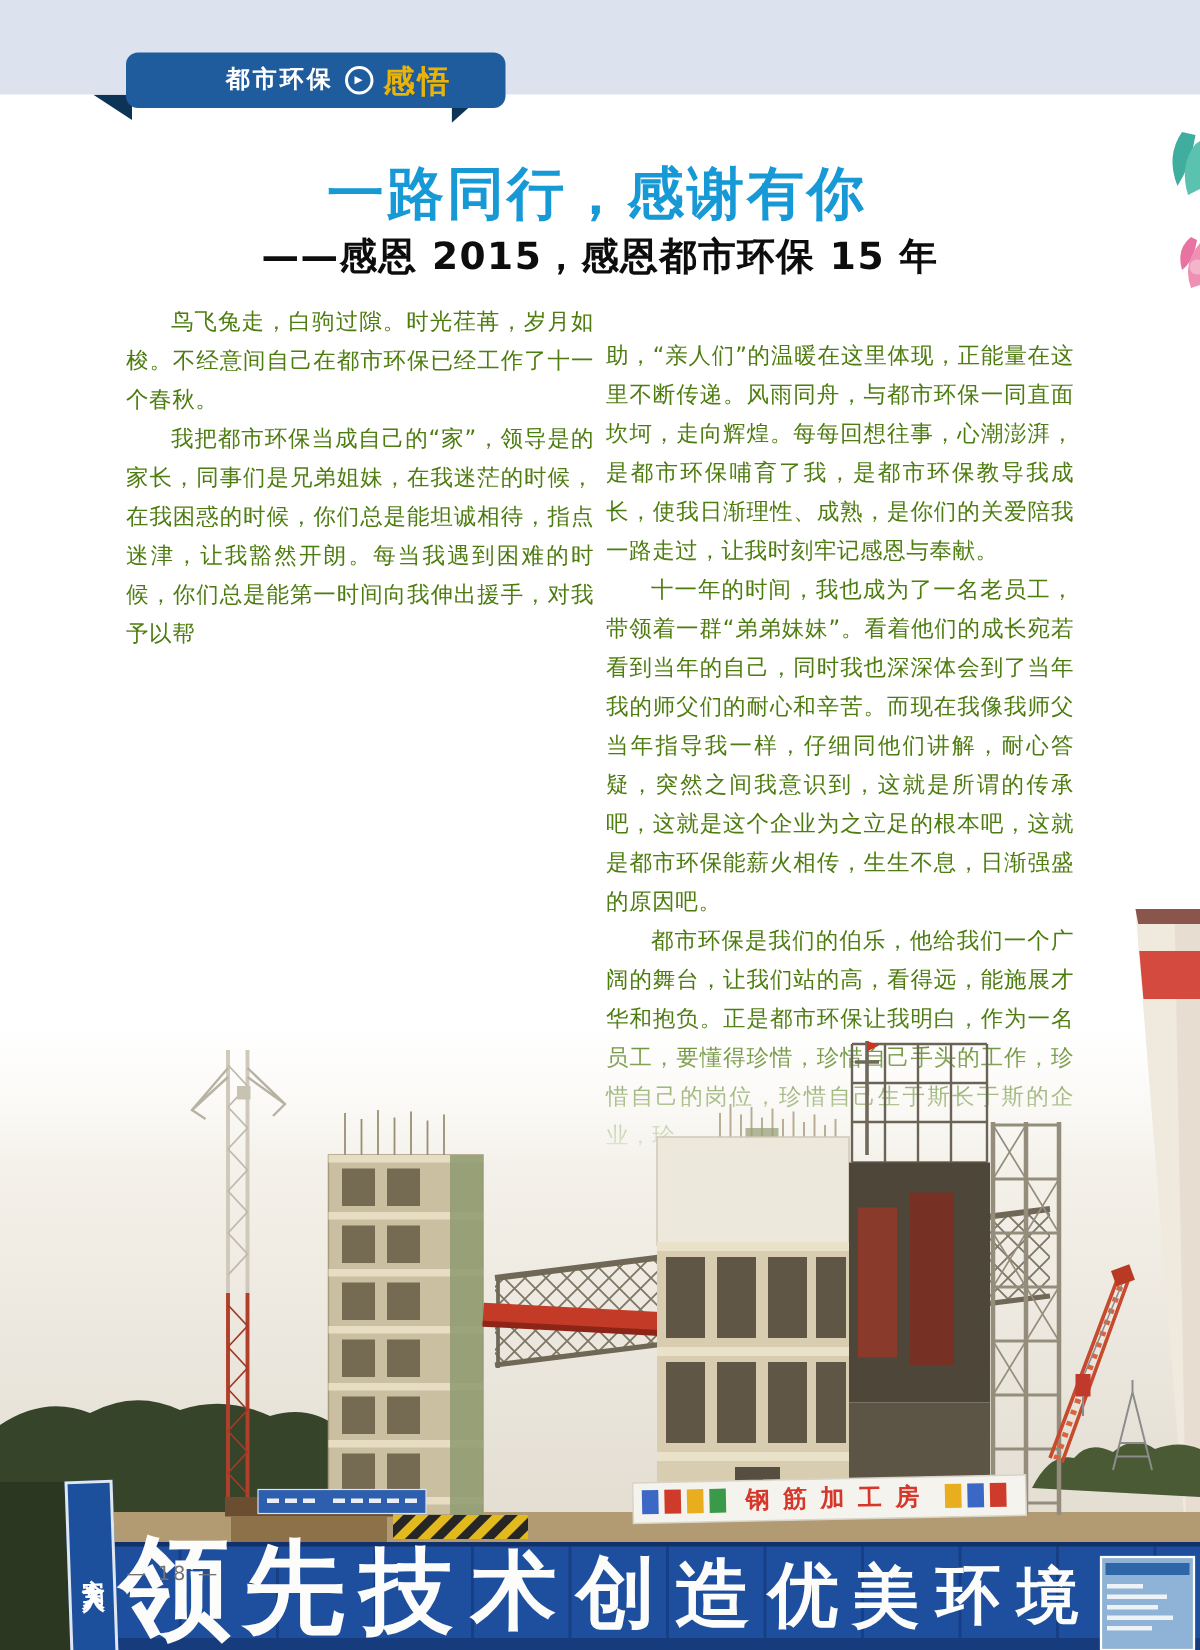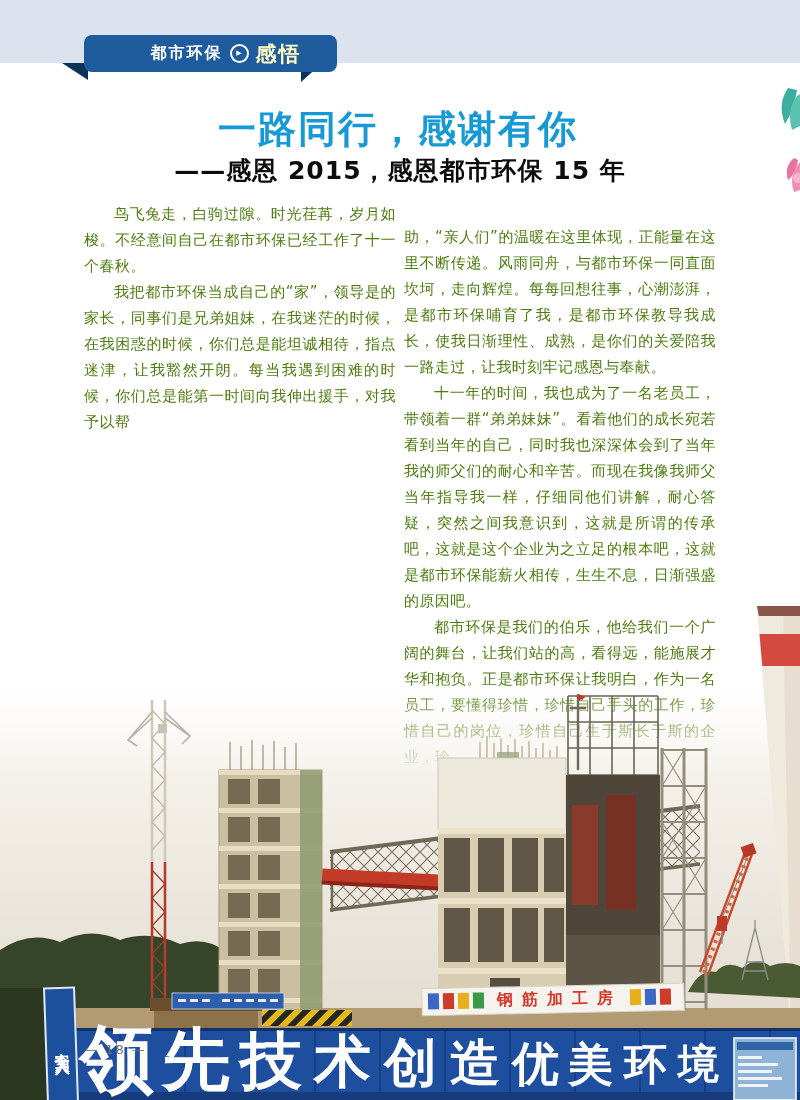--- a/index.html
+++ b/index.html
@@ -11,21 +11,21 @@
   .top-band{position:absolute;left:0;top:0;width:800px;height:63px;background:#dde3ee;}
   .ribbon{position:absolute;left:84px;top:35px;width:222px;height:37px;background:#1f5c9e;
           border-radius:8px;z-index:3;display:flex;align-items:center;justify-content:center;gap:7px;padding-left:31px;}
   .ribbon-fold-left{position:absolute;left:62px;top:63px;width:26px;height:17px;background:#0d3357;
           clip-path:polygon(0 0,100% 0,100% 100%);z-index:2;}
   .ribbon-fold-right{position:absolute;left:301px;top:65px;width:19px;height:17px;background:#0d3357;
           clip-path:polygon(0 0,100% 0,0 100%);z-index:2;}
   .brand{color:#fff;font-size:16px;font-weight:700;letter-spacing:2px;}
   .play-icon{width:15px;height:15px;border:2px solid #fff;border-radius:50%;
           display:flex;align-items:center;justify-content:center;color:#fff;font-size:7px;line-height:1;}
-  .section-label{color:#fef9c3;font-size:21px;font-weight:900;letter-spacing:2px;}
+  .section-label{color:#eab308;font-size:21px;font-weight:900;letter-spacing:2px;}
 
   
   .main-title{position:absolute;left:0;top:104px;width:796px;text-align:center;
           color:#1799d6;font-size:38px;font-weight:900;letter-spacing:2px;}
   .sub-title{position:absolute;left:0;top:154px;width:800px;text-align:center;
           color:#0d0d0d;font-size:25px;font-weight:700;letter-spacing:1px;}
 
   
   .col{position:absolute;top:201px;width:312px;text-align:justify;color:#4d7c0f;
        font-size:15px;line-height:26px;letter-spacing:0.4px;}

